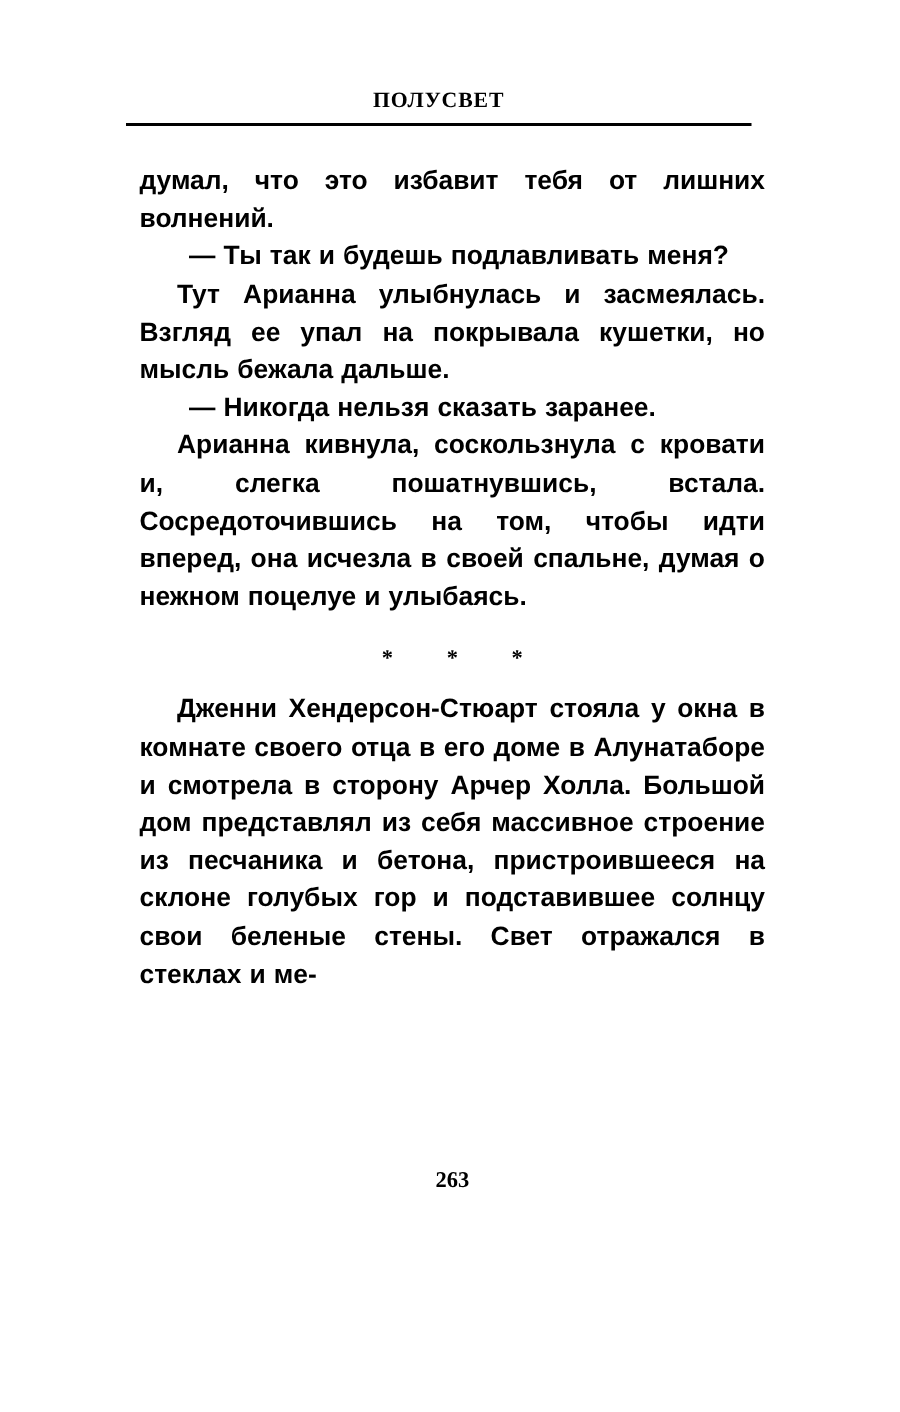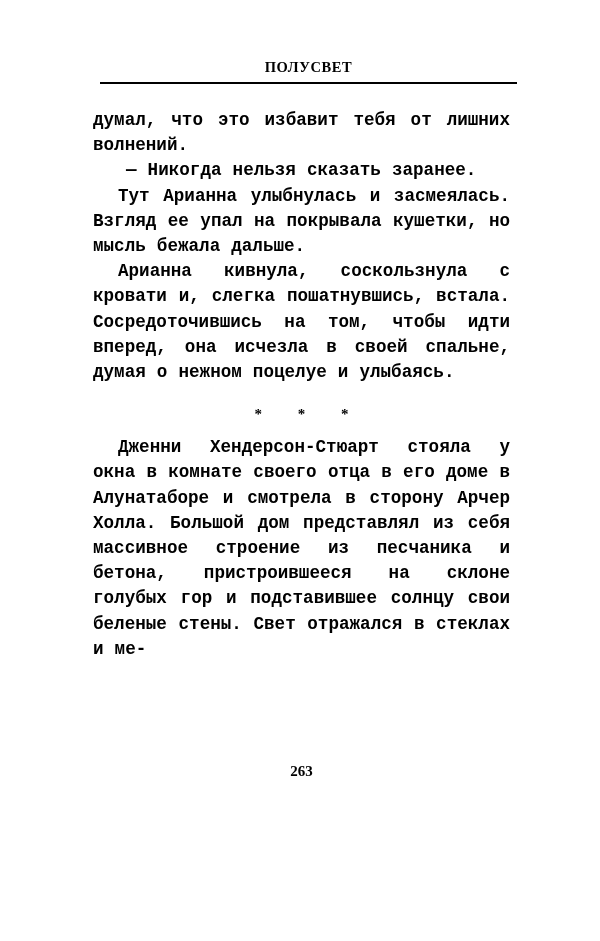--- a/index.html
+++ b/index.html
@@ -18,21 +18,21 @@
   .page {
     position: relative;
     width: 600px;
     height: 941px;
     background: #ffffff;
   }
 
   
   .header-zone {
     position: absolute;
-    left: 100px;
+    left: 84px;
     top: 60px;
     width: 417px;
   }
   .running-head {
     text-align: center;
     font-family: "Liberation Serif", "DejaVu Serif", serif;
     font-weight: bold;
     font-size: 14.5px;
     letter-spacing: 0.6px;
     line-height: 1;
@@ -50,21 +50,21 @@
     position: absolute;
     left: 93px;
     top: 108px;
     width: 417px;
   }
 
   .para {
     margin: 0;
     text-align: justify;
     text-align-last: left;
-    font-family: Liberation Mono, monospace;
+    font-family: Liberation Sans, sans-serif;
     font-weight: bold;
     font-size: 17.6px;
     line-height: 25.2px;
     color: #000000;
     hyphens: none;
     word-spacing: 0.5px;
   }
   .para.indent {
     text-indent: 25px;
   }
@@ -86,21 +86,21 @@
     line-height: 1;
     letter-spacing: 16px;
     text-indent: 16px;
     color: #000000;
   }
 
   
   .folio {
     position: absolute;
     left: 93px;
-    top: 764px;
+    top: 780px;
     width: 417px;
     text-align: center;
     font-family: "Liberation Serif", "DejaVu Serif", serif;
     font-weight: bold;
     font-size: 15px;
     line-height: 1;
     color: #000000;
   }
 </style>
 </head>
@@ -110,24 +110,25 @@
 
   <div class="header-zone">
     <div class="running-head">ПОЛУСВЕТ</div>
     <div class="head-rule"></div>
   </div>
 
   <div class="textblock">
 
     <p class="para flush">думал, что это избавит тебя от лишних волнений.</p>
 
+    <p class="para dialogue">— Ты так и будешь подлавливать меня?</p>
+
+    <p class="para indent">Тут Арианна улыбнулась и засмеялась. Взгляд ее упал на покрывала кушетки, но мысль бежала дальше.</p>
 
     <p class="para dialogue">— Никогда нельзя сказать заранее.</p>
-
-    <p class="para indent">Тут Арианна улыбнулась и засмеялась. Взгляд ее упал на покрывала кушетки, но мысль бежала дальше.</p>
 
 
 
     <p class="para indent">Арианна кивнула, соскользнула с кровати и, слегка пошатнувшись, встала. Сосредоточившись на том, чтобы идти вперед, она исчезла в своей спальне, думая о нежном поцелуе и улыбаясь.</p>
 
     <div class="divider">* * *</div>
 
     <p class="para indent">Дженни Хендерсон-Стюарт стояла у окна в комнате своего отца в его доме в Алунатаборе и смотрела в сторону Арчер Холла. Большой дом представлял из себя массивное строение из песчаника и бетона, пристроившееся на склоне голубых гор и подставившее солнцу свои беленые стены. Свет отражался в стеклах и ме-</p>
 
   </div>

